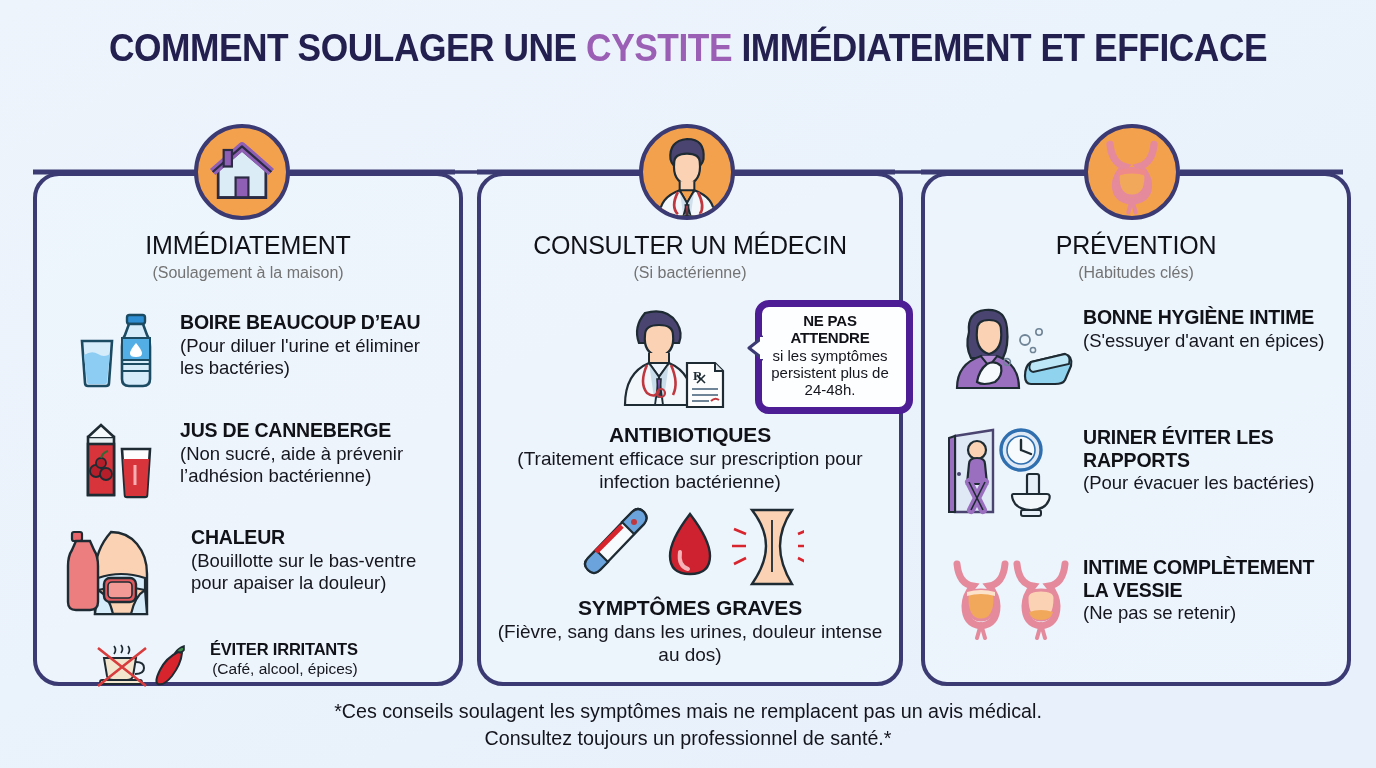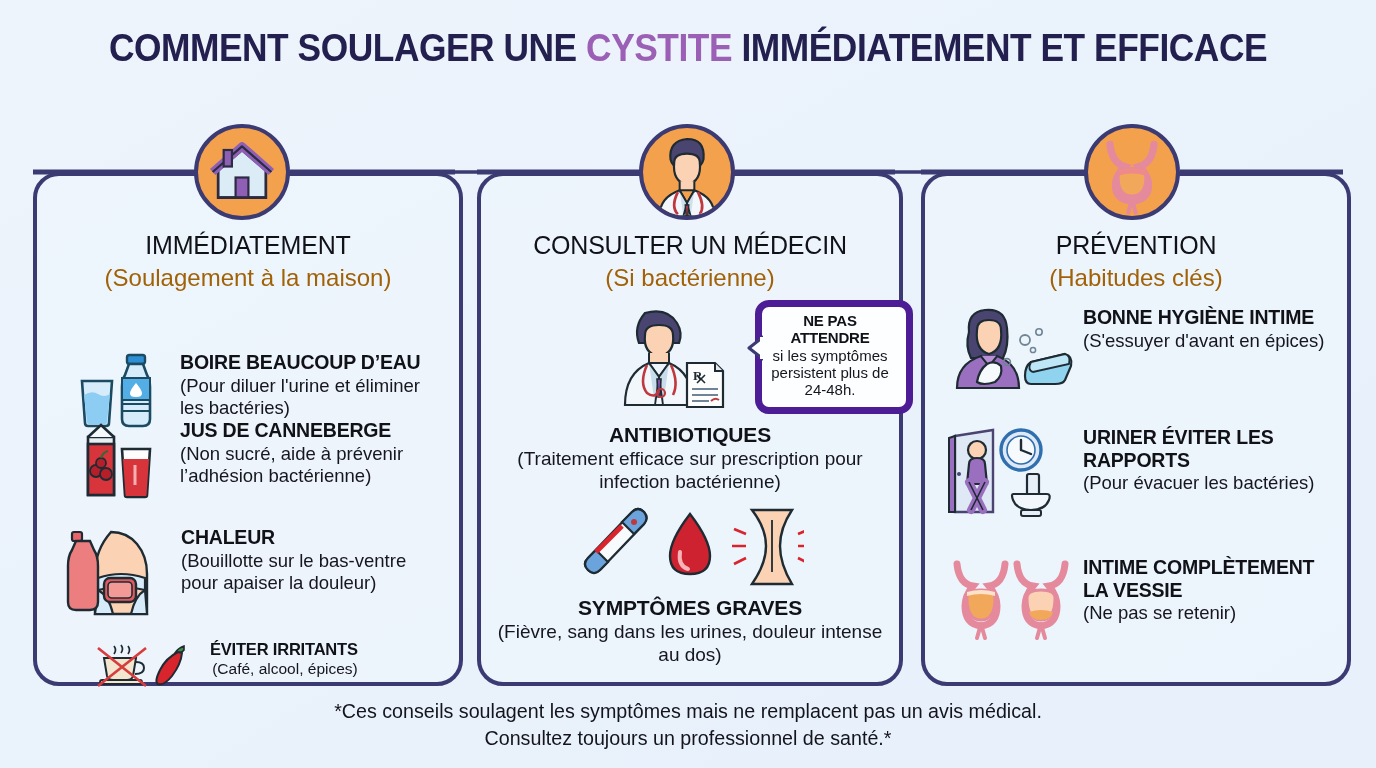--- a/index.html
+++ b/index.html
@@ -33,21 +33,21 @@
   #card-0{left:33px;width:422px;}
   #card-1{left:477px;width:418px;}
   #card-2{left:921px;width:422px;}
 
   .card-title{
     position:absolute;left:0;width:100%;top:55px;text-align:center;
     font-size:25px;font-weight:normal;color:#111118;letter-spacing:-0.2px;
   }
   .card-sub{
     position:absolute;left:0;width:100%;top:88px;text-align:center;
-    font-size:24px;color:#a16207;
+    font-size:16px;color:#737373;
   }
 
   
   .badge{
     position:absolute;width:96px;height:96px;border-radius:50%;
     background:#f4a14d;border:4px solid #3b3a73;top:124px;
     box-sizing:border-box;overflow:hidden;
   }
   #badge-0{left:194px;}
   #badge-1{left:639px;}
@@ -110,21 +110,21 @@
     <path d="M477,22 L641,22" stroke="#3b3a73" stroke-width="5" fill="none"></path>
     <path d="M735,22 L895,22" stroke="#3b3a73" stroke-width="5" fill="none"></path>
     <path d="M921,22 L1086,22" stroke="#3b3a73" stroke-width="5" fill="none"></path>
     <path d="M1180,22 L1343,22" stroke="#3b3a73" stroke-width="5" fill="none"></path>
   </svg>
 
   <div class="card" id="card-0">
     <div class="card-title">IMMÉDIATEMENT</div>
     <div class="card-sub">(Soulagement à la maison)</div>
 
-    <div class="row" style="left:35px;top:135px;width:370px;margin-top:40px;">
+    <div class="row" style="left:35px;top:135px;width:370px;">
       <svg class="ic" width="96" height="78" viewBox="0 0 96 78">
         <path d="M10,30 L40,30 L37,72 Q37,75 34,75 L16,75 Q13,75 13,72 Z" fill="#d7ecfb" stroke="#1b4a63" stroke-width="2.6"></path>
         <path d="M12,44 Q20,39 26,43 Q32,47 38,43 L35,71 Q35,73 33,73 L17,73 Q15,73 15,71 Z" fill="#8ecdf3"></path>
         <rect x="55" y="4" width="18" height="9" rx="2.4" fill="#2f8fd4" stroke="#1b4a63" stroke-width="2.4"></rect>
         <path d="M57,13 L71,13 L75,24 Q78,29 78,36 L78,68 Q78,75 71,75 L57,75 Q50,75 50,68 L50,36 Q50,29 53,24 Z" fill="#d7ecfb" stroke="#1b4a63" stroke-width="2.6"></path>
         <rect x="50" y="27" width="28" height="22" fill="#53aee6" stroke="#1b4a63" stroke-width="2"></rect>
         <path d="M64,32 Q70,39 70,42.5 Q70,46 64,46 Q58,46 58,42.5 Q58,39 64,32 Z" fill="#fff"></path>
         <path d="M50,53 L78,53 M50,60 L78,60" stroke="#1b4a63" stroke-width="2" fill="none"></path>
       </svg>
       <div class="tx">
@@ -156,21 +156,21 @@
       <svg class="ic" width="110" height="92" viewBox="0 0 110 92">
         <path d="M46,6 Q62,6 72,18 Q82,30 82,48 L82,88 L30,88 L30,48 Q30,24 46,6 Z" fill="#fbd3b4" stroke="#1f2b33" stroke-width="2.4"></path>
         <path d="M33,52 Q56,44 80,52 L80,64 Q56,58 33,64 Z" fill="#d7ecfb" stroke="#1f2b33" stroke-width="2.2"></path>
         <path d="M33,64 Q44,70 48,88 L30,88 Z" fill="#d7ecfb" stroke="#1f2b33" stroke-width="2.2"></path>
         <path d="M80,64 Q70,70 66,88 L82,88 Z" fill="#d7ecfb" stroke="#1f2b33" stroke-width="2.2"></path>
         <rect x="7" y="6" width="10" height="9" rx="2" fill="#e8656b" stroke="#1f2b33" stroke-width="2.2"></rect>
         <path d="M5,15 L19,15 L23,24 Q27,30 27,40 L27,76 Q27,84 19,84 L5,84 Q-3,84 -3,76 L-3,40 Q-3,30 1,24 Z" transform="translate(6,0)" fill="#ec7e7f" stroke="#1f2b33" stroke-width="2.4"></path>
         <rect x="39" y="52" width="32" height="24" rx="6" fill="#e05a5f" stroke="#1f2b33" stroke-width="2.4"></rect>
         <rect x="43" y="56" width="24" height="16" rx="4" fill="#f39a97" stroke="#1f2b33" stroke-width="1.6"></rect>
       </svg>
-      <div class="tx" style="margin-left:6px;">
+      <div class="tx" style="margin-left:16px;">
         <div class="rw-h">CHALEUR</div>
         <div class="rw-s">(Bouillotte sur le bas-ventre pour apaiser la douleur)</div>
       </div>
     </div>
 
     <div class="row small" style="left:55px;top:452px;width:350px;margin-top:12px;">
       <svg class="ic" width="110" height="48" viewBox="0 0 110 48">
         <path d="M12,18 L44,18 L41,36 Q40,40 35,40 L21,40 Q16,40 15,36 Z" fill="#f3e6cf" stroke="#1f2b33" stroke-width="2"></path>
         <path d="M44,22 Q52,22 52,28 Q52,34 43,34" fill="none" stroke="#1f2b33" stroke-width="2"></path>
         <rect x="8" y="40" width="42" height="4" rx="2" fill="#f3e6cf" stroke="#1f2b33" stroke-width="1.8"></rect>

